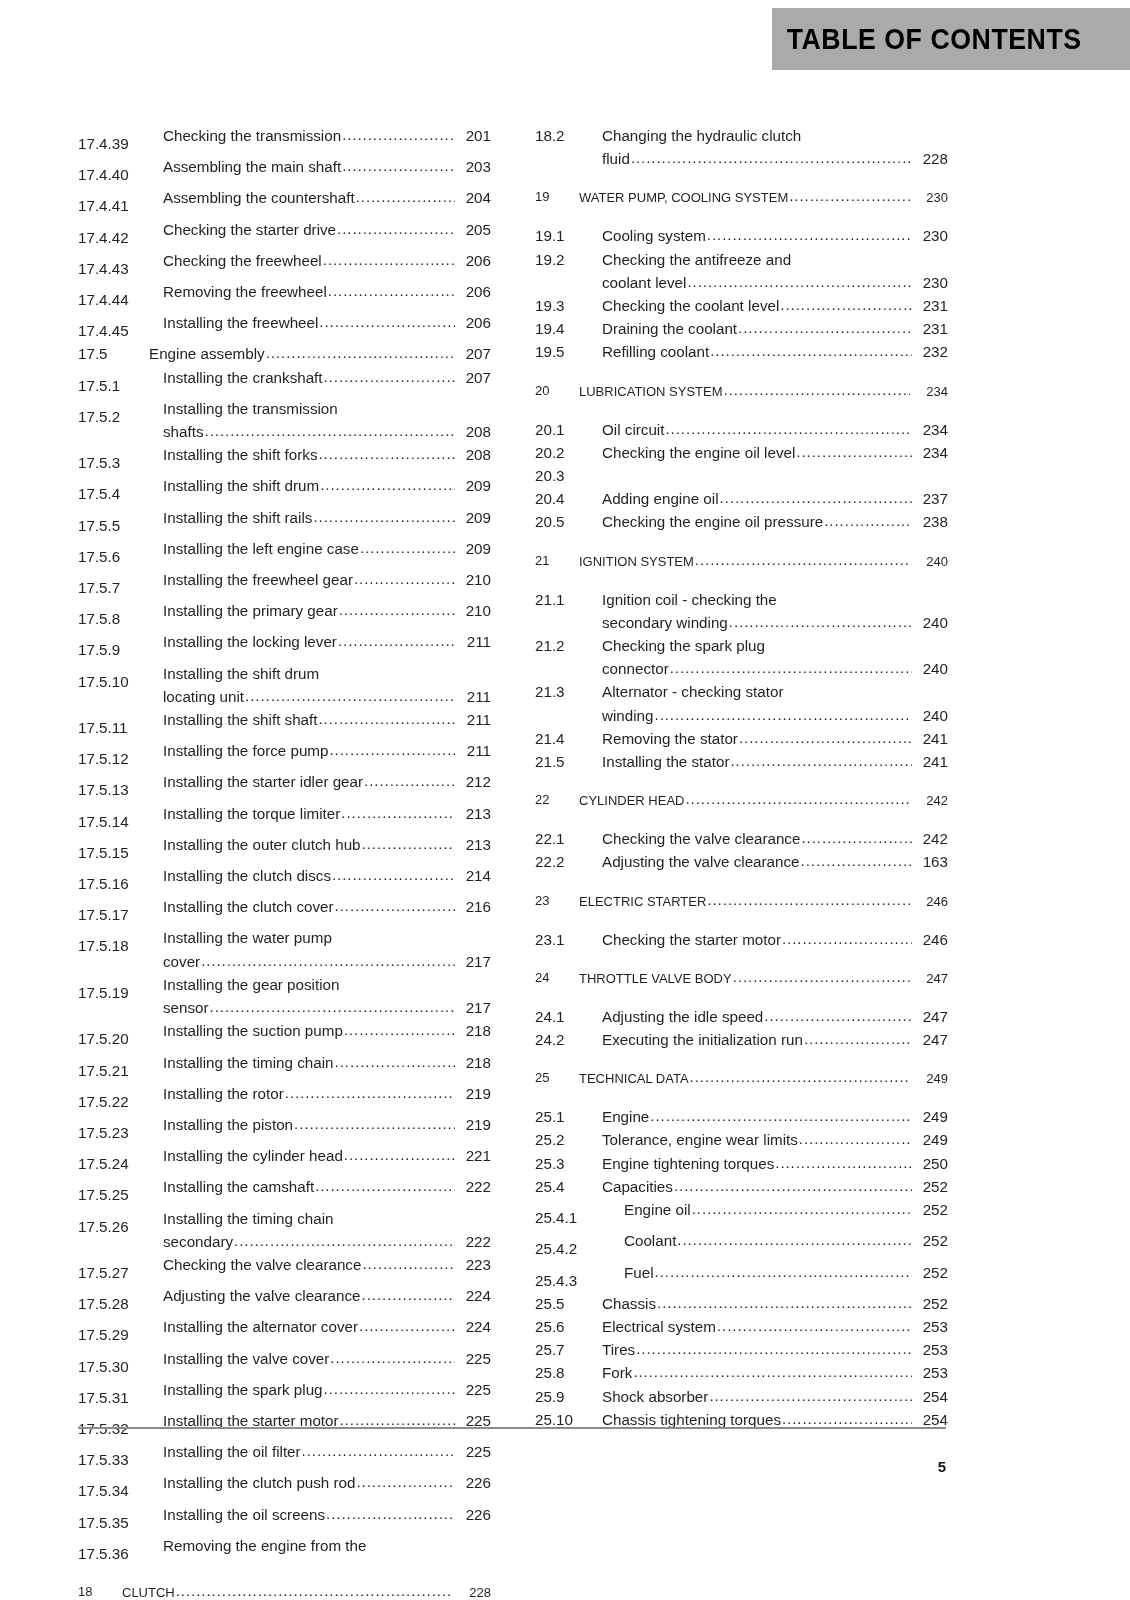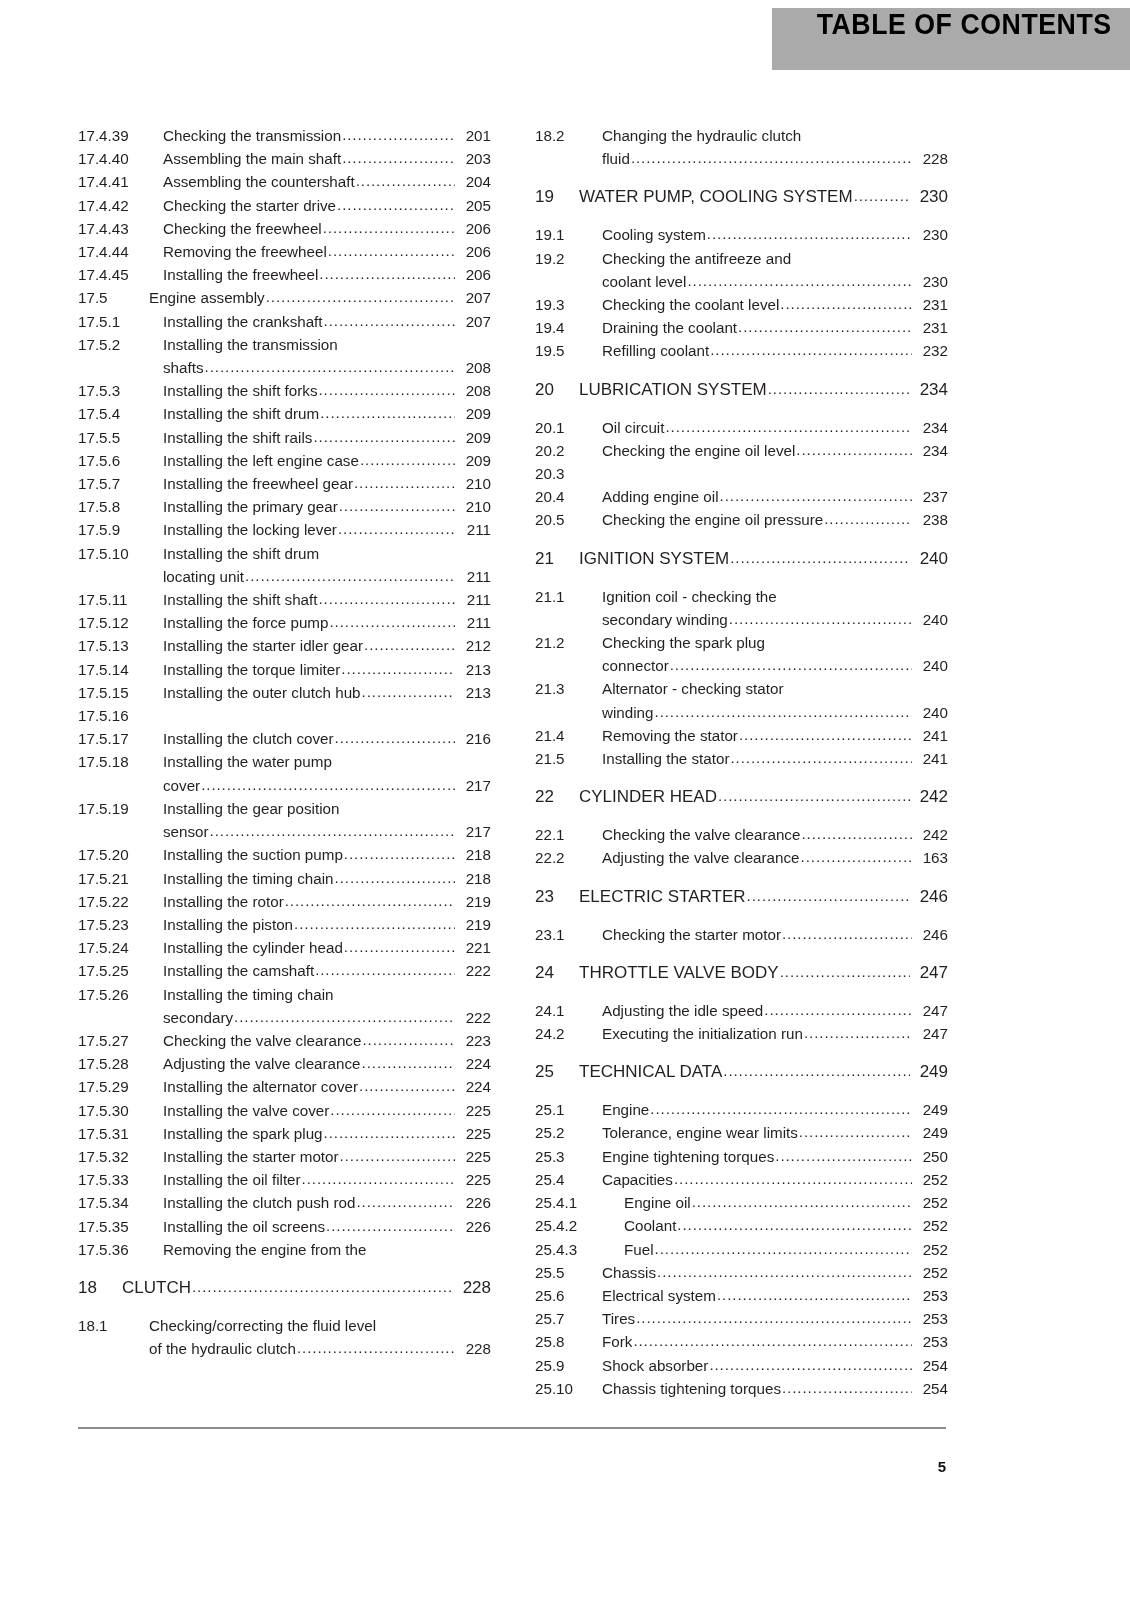--- a/index.html
+++ b/index.html
@@ -18,23 +18,24 @@
 
   
   .header-band {
     position: absolute;
     top: 8px;
     left: 772px;
     width: 358px;
     height: 62px;
     background: #aaaaaa;
     display: flex;
+    align-items: center;
     justify-content: flex-end;
     box-sizing: border-box;
-    padding-right: 18px;
+    padding-right: 48px;
   }
   .header-title {
     font-family: "Liberation Sans Narrow", "Liberation Sans", sans-serif;
     font-weight: bold;
     font-size: 29px;
     letter-spacing: 0.6px;
     color: #000000;
     transform: scaleX(0.92);
     transform-origin: right center;
     white-space: nowrap;
@@ -100,32 +101,32 @@
     flex: 0 0 auto;
     text-align: right;
     font-variant-numeric: tabular-nums;
     padding-left: 3px;
   }
   .no-leader .leader { visibility: hidden; }
   .no-leader .pg { visibility: hidden; }
 
   
   .lvl-chapter {
-    font-size: 17px;
+    font-size: 13px;
     line-height: 25px;
     margin-top: 14px;
     margin-bottom: 14px;
   }
   .lvl-chapter .num { width: 44px; }
   .lvl-chapter .pg  { width: 34px; }
 
   .lvl-2 .num { width: 71px; }
   .lvl-2 .pg  { width: 32px; }
 
-  .lvl-3 .num { width: 85px; }
+  .lvl-3 .num { width: 85px; margin-top: 8px; }
   .lvl-3 .pg  { width: 32px; }
 
   .lvl-3.deep .txt { padding-left: 22px; }
 
   .col-right .lvl-2 .num { width: 67px; }
   .col-right .lvl-3 .num { width: 67px; }
   .col-right .lvl-chapter .num { width: 44px; }
 
   
   .footer-rule {
@@ -391,20 +392,27 @@
         <span class="body">
           <span class="line">
             <span class="txt">Installing the outer clutch hub</span>
             <span class="leader"></span>
             <span class="pg">213</span>
           </span>
         </span>
       </div>
       <div class="entry lvl-3">
         <span class="num">17.5.16</span>
+        <span class="body">
+          <span class="line">
+            <span class="txt">Installing the clutch discs</span>
+            <span class="leader"></span>
+            <span class="pg">214</span>
+          </span>
+        </span>
       </div>
       <div class="entry lvl-3">
         <span class="num">17.5.17</span>
         <span class="body">
           <span class="line">
             <span class="txt">Installing the clutch cover</span>
             <span class="leader"></span>
             <span class="pg">216</span>
           </span>
         </span>

